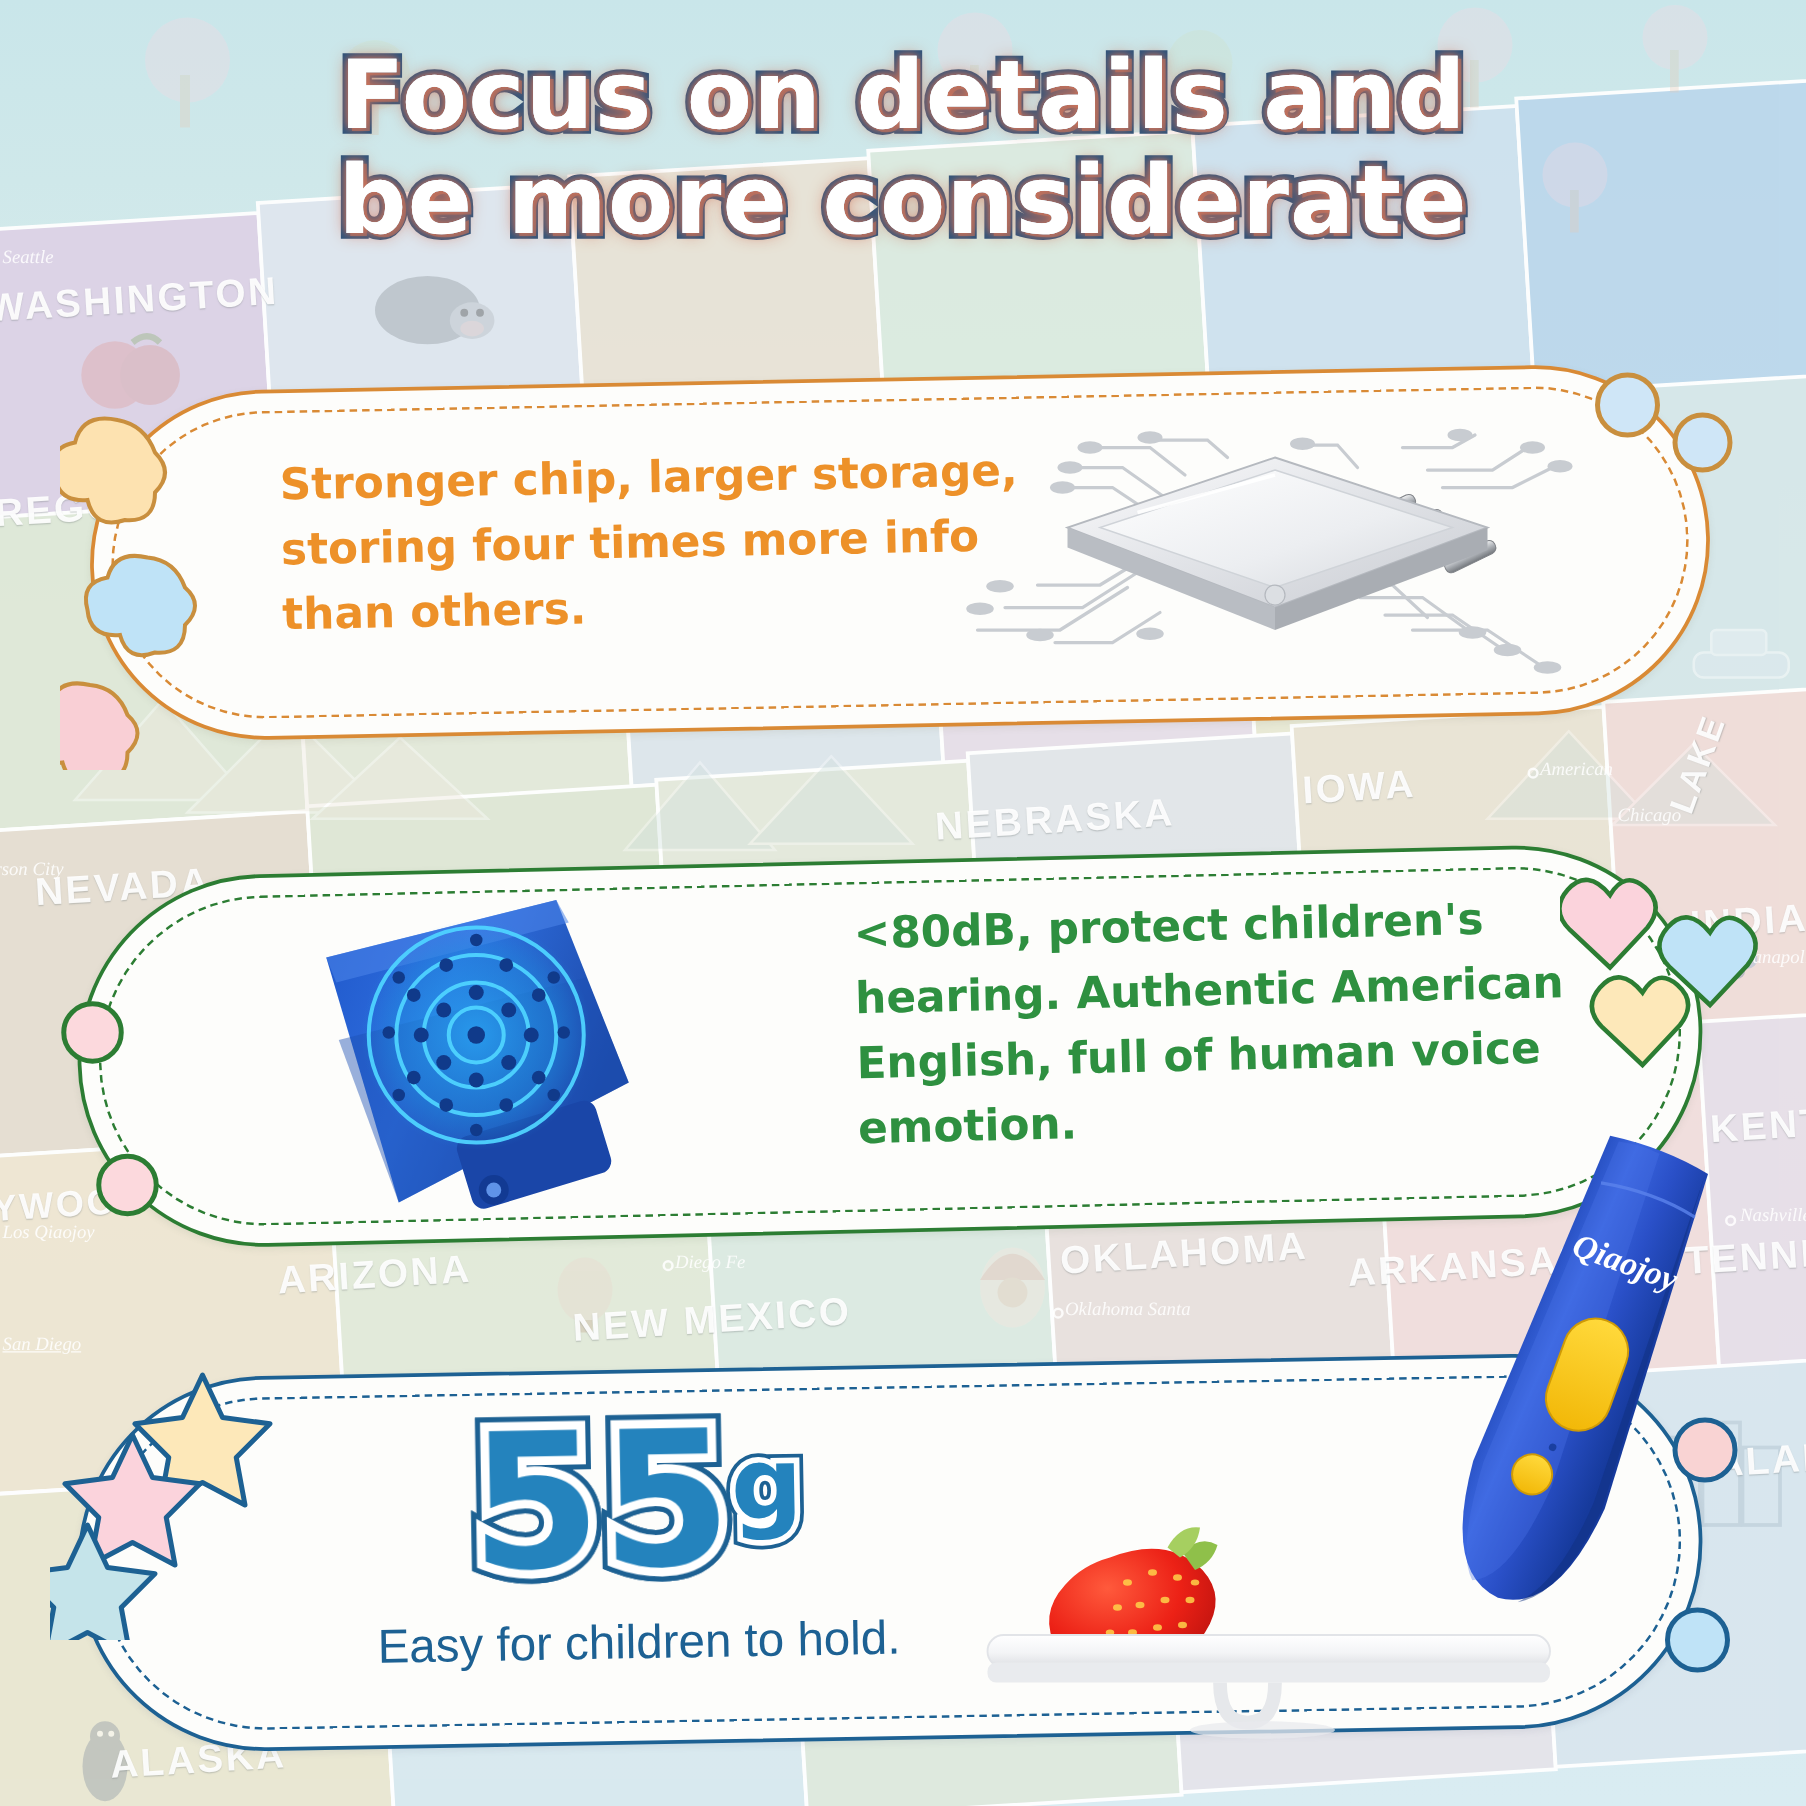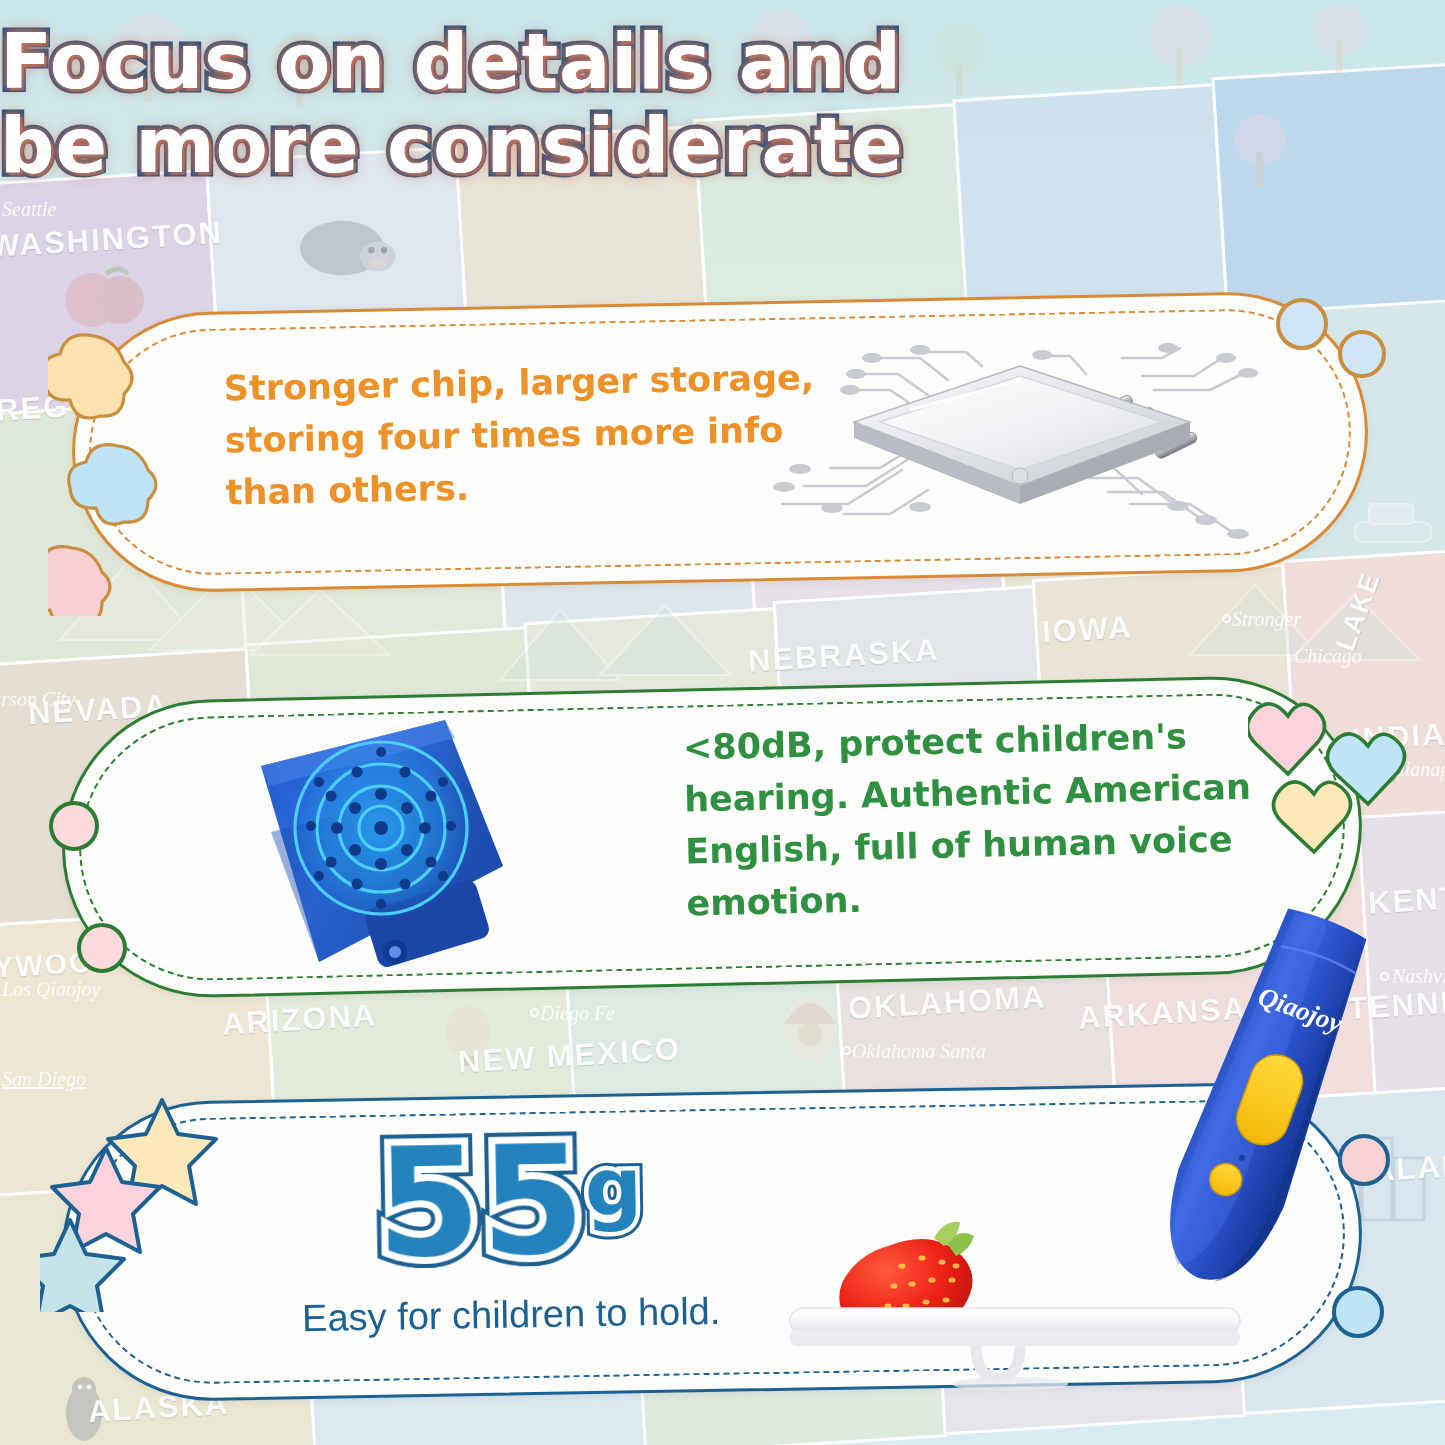--- a/index.html
+++ b/index.html
@@ -24,31 +24,31 @@
     letter-spacing:2px;
     text-shadow:0 1px 1px rgba(120,130,130,.35);
     white-space:nowrap;
   }
   .city-lbl {
     position:absolute;
     font-family:"Liberation Serif", serif;
     font-style:italic;
     color:rgba(255,255,255,.85);
     white-space:nowrap;
-    font-size:20px;
+    font-size:15px;
   }
   .city-dot {
     position:absolute; width:9px; height:9px; border-radius:50%;
     border:2px solid rgba(255,255,255,.85); background:transparent;
   }
 
   
   #title-wrap {
-    position:absolute; top:20px; left:0; width:1445px;
-    text-align:left; z-index:40;
+    position:absolute; top:34px; left:0; width:1445px;
+    text-align:center; z-index:40;
   }
   .title-line {
     font-family:"DejaVu Sans", sans-serif;
     font-weight:bold;
     font-size:76px;
     line-height:84px;
     letter-spacing:1px;
     color:#ffffff;
     -webkit-text-stroke: 9px #25527e;
     paint-order: stroke fill;
@@ -331,21 +331,21 @@
   <div class="state-lbl" style="left:1352px; top:718px;  font-size:31px; transform:rotate(-3.5deg);">INDIANA</div>
   <div class="state-lbl" style="left:1368px; top:880px;  font-size:31px; transform:rotate(-3.5deg);">KENTUCKY</div>
   <div class="state-lbl" style="left:1348px; top:985px;  font-size:31px; transform:rotate(-3.5deg);">TENNESSEE</div>
   <div class="state-lbl" style="left:1372px; top:1148px; font-size:31px; transform:rotate(-3.5deg);">ALABAMA</div>
   <div class="state-lbl" style="left:88px;   top:1390px; font-size:31px; transform:rotate(-3.5deg);">ALASKA</div>
 
   <div class="city-lbl" style="left:2px;   top:198px;">Seattle</div>
   <div class="city-lbl" style="left:-22px; top:688px;">Carson City</div>
   <div class="city-lbl" style="left:540px; top:1002px;">Diego Fe</div>
   <div class="city-lbl" style="left:852px; top:1040px;">Oklahoma Santa</div>
-  <div class="city-lbl" style="left:1232px;top:608px;">Stronger</div>
+  <div class="city-lbl" style="left:1232px;top:608px;">American</div>
   <div class="city-lbl" style="left:1294px;top:645px;">Chicago</div>
   <div class="city-lbl" style="left:1378px;top:758px;">Indianapolis</div>
   <div class="city-lbl" style="left:1392px;top:965px;">Nashville</div>
   <div class="city-lbl" style="left:2px;   top:978px;">Los Qiaojoy</div>
   <div class="city-lbl" style="left:2px;   top:1068px;text-decoration:underline;">San Diego</div>
 
   <div class="state-lbl" style="left:-6px;  top:948px; font-size:29px; transform:rotate(-3.5deg);">YWOOD</div>
   <div class="state-lbl" style="left:1318px;top:596px; font-size:27px; transform:rotate(-70deg);">LAKE</div>
 
   <div class="city-dot" style="left:1222px;top:614px;"></div>

